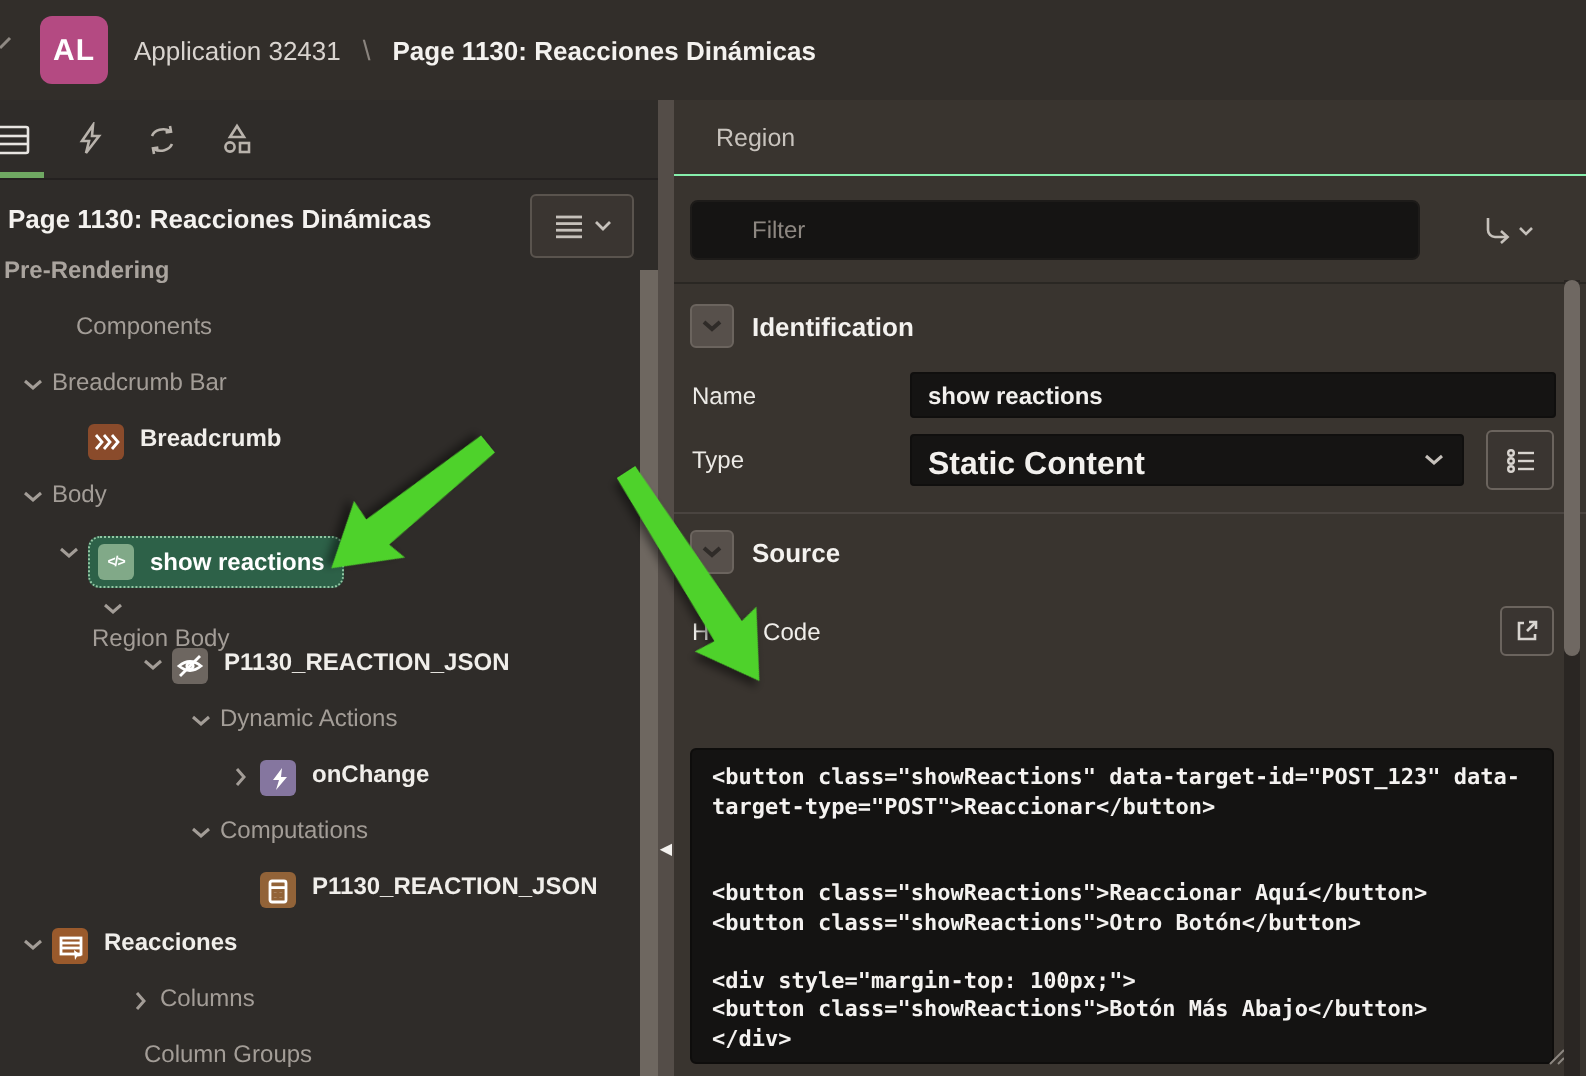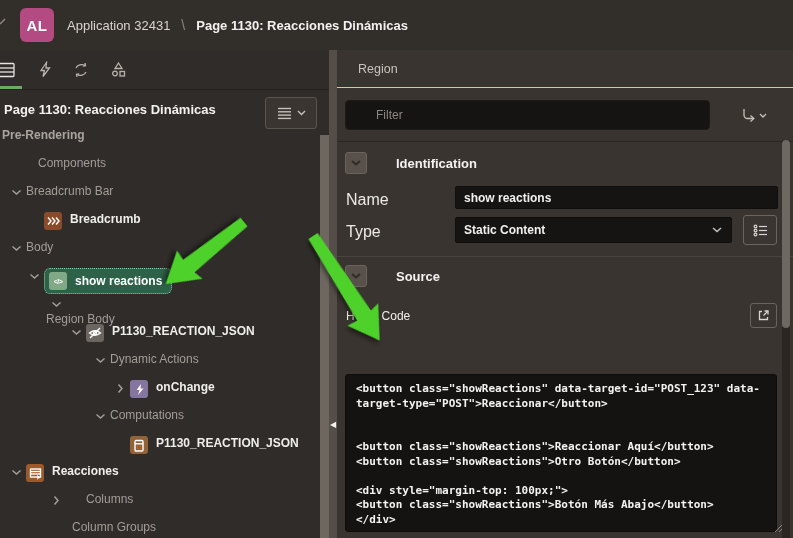--- a/index.html
+++ b/index.html
@@ -78,37 +78,37 @@
     background:#151413; border:1px solid #1d1b19; border-radius:4px;
     color:#f2f0ed; font-size:12px; padding:0 8px 0 30px; outline:none;
     font-family:"Liberation Sans", sans-serif; }
   .filter-input::placeholder { color:#8d8781; }
   .search-ic { position:absolute; left:16px; top:19px; pointer-events:none; }
   .goto-btn { position:absolute; right:18px; top:13px; width:44px; height:28px;
     background:none; border:none; display:flex; align-items:center; justify-content:center;
     gap:2px; cursor:pointer; }
   .goto-btn svg { stroke:#c6c1bb; fill:none; stroke-width:1.3; }
 
-  .section-bar { position:relative; height:38px; display:flex; align-items:center;gap:20px; }
+  .section-bar { position:relative; height:38px; display:flex; align-items:center; }
   .sec-id { margin-top:2px; }
   .chev-btn { width:22px; height:22px; margin-left:8px; background:#57504b;
     border:1px solid #6b645e; border-radius:3px; display:flex; align-items:center;
     justify-content:center; cursor:pointer; }
   .chev-btn svg { stroke:#2f2b28; stroke-width:2; fill:none; }
   .sec-label { margin-left:9px; font-size:13px; font-weight:bold; color:#f4f2ef; }
 
   .form-row { position:relative; height:32px; }
-  .f-label { position:absolute; left:9px; top:9px; color:#eceae6; font-size:16px; }
+  .f-label { position:absolute; left:9px; top:9px; color:#eceae6; font-size:12px; }
   .f-input { position:absolute; left:118px; top:4px; width:323px; height:23px;
     background:#151413; border:1px solid #100f0e; border-radius:2px; color:#f2f0ed;
     font-size:12px; font-weight:bold; padding:0 8px; outline:none;
     font-family:"Liberation Sans", sans-serif; }
   .f-select { position:absolute; left:118px; top:3px; width:277px; height:26px;
     background:#151413; border:1px solid #100f0e; border-radius:2px; color:#f2f0ed;
-    font-size:12px; font-weight:bold; padding:0 8px; display:flex; align-items:center;
+    font-size:16px; font-weight:bold; padding:0 8px; display:flex; align-items:flex-end;
     cursor:pointer; }
   .f-select svg { position:absolute; right:9px; top:9px; stroke:#c6c1bb; fill:none; stroke-width:1.5; }
   .list-btn { position:absolute; right:16px; top:1px; width:34px; height:30px;
     background:#3a3531; border:1px solid #6b645e; border-radius:3px;
     display:flex; align-items:center; justify-content:center; cursor:pointer; }
   .list-btn svg { stroke:#d8d4cf; fill:none; stroke-width:1.2; }
 
   .form-sep { border-top:1px solid #4a4440; margin-top:10px; }
 
   .html-row { position:relative; height:34px; margin-top:2px; }
@@ -313,21 +313,21 @@
         <span class="chip " style="background:#9a5a2c">
           <svg width="13" height="13" viewBox="0 0 13 13">
             <rect x="1.5" y="2" width="10" height="8"></rect>
             <line x1="1.5" y1="4.5" x2="11.5" y2="4.5"></line>
             <line x1="1.5" y1="7" x2="11.5" y2="7"></line>
             <polygon points="8,8 12,11 9.5,11.3 8.5,13" fill="#fff" stroke="none"></polygon>
           </svg>
         </span>
         <span class="lbl">Reacciones</span>
       </div>
-      <div class="tree-row row-group" style="padding-left: 46px; gap: 20px;">
+      <div class="tree-row row-group" style="padding-left: 60px;">
         <span class="tchev right">
           <svg width="11" height="7" viewBox="0 0 11 7">
             <polyline points="1.5,1.5 5.5,5 9.5,1.5"></polyline>
           </svg>
         </span>
         <span class="lbl">Columns</span>
       </div>
       <div class="tree-row row-group" style="padding-left: 72px;">
         <span class="lbl">Column Groups</span>
       </div>

